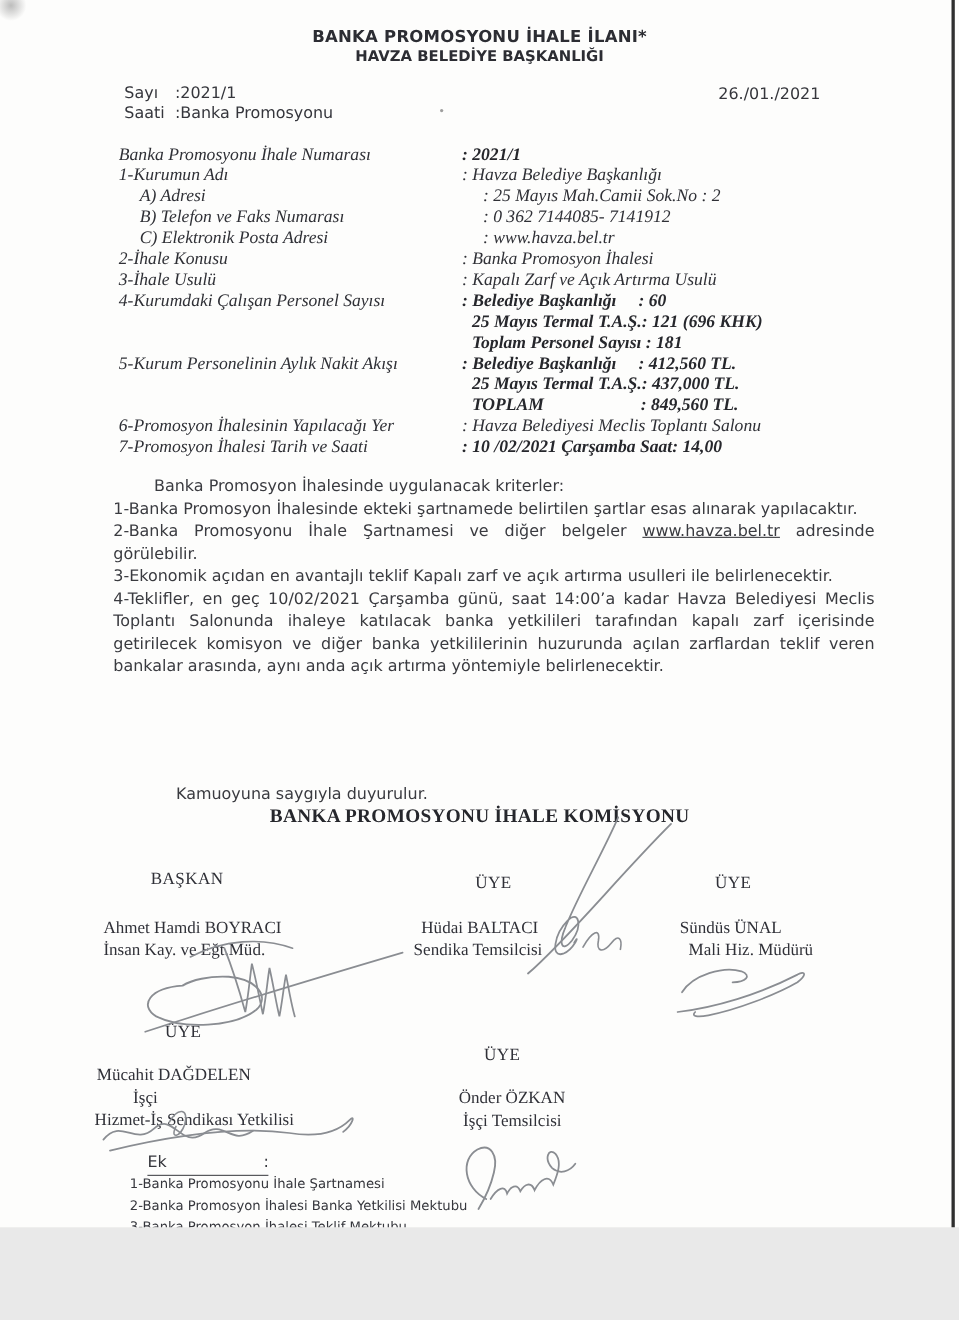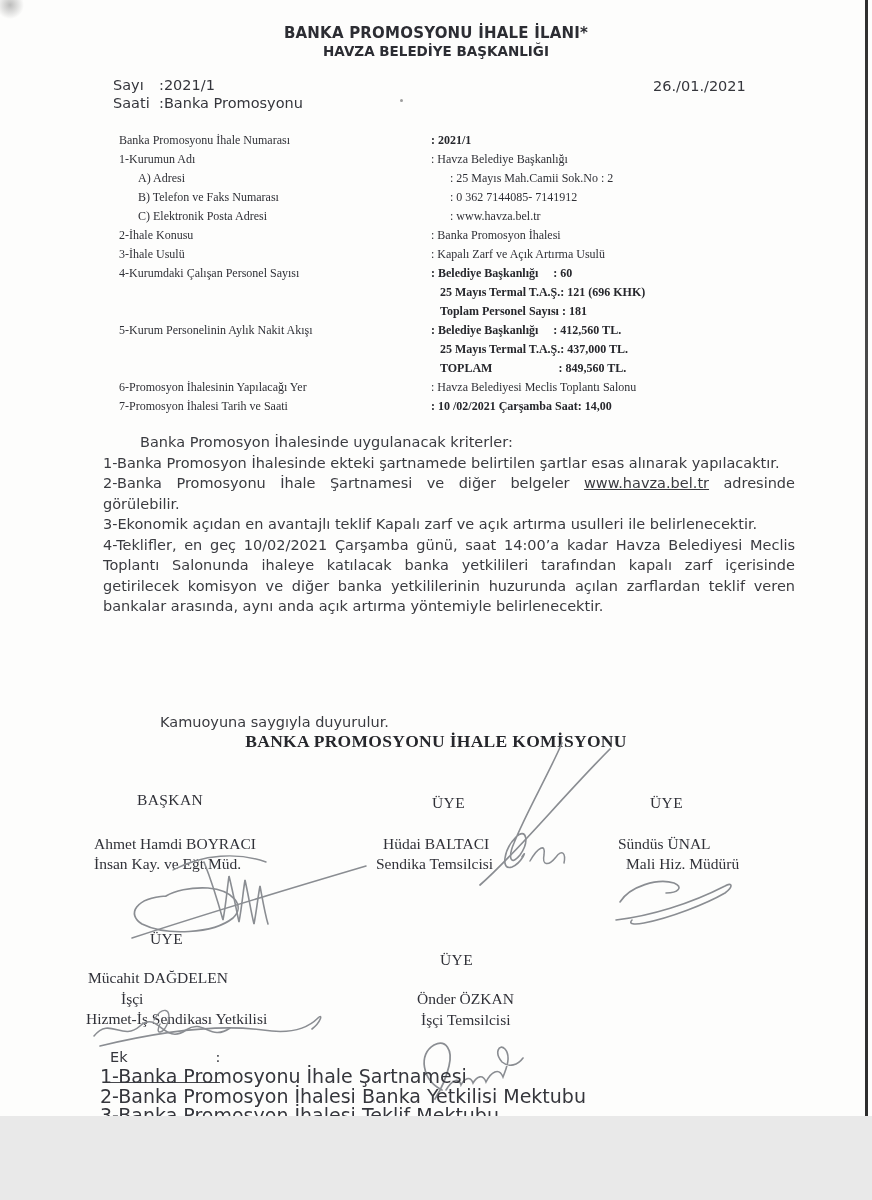--- a/index.html
+++ b/index.html
@@ -9,22 +9,22 @@
   .abs{position:absolute;}
   
   .title1{left:0;right:0;top:24px;text-align:center;font-size:15px;font-weight:bold;color:#2c2d33;letter-spacing:.2px;}
   .title2{left:0;right:0;top:43px;text-align:center;font-size:13.5px;font-weight:bold;color:#2c2d33;}
   .meta{left:113px;top:76px;font-size:14.5px;line-height:18px;color:#35363c;}
   .meta .mrow{display:flex;}
   .meta .ml{width:46px;}
   .date{left:653px;top:78px;font-size:14.5px;color:#35363c;}
   .stray-dot{left:400px;top:99px;width:3px;height:3px;border-radius:50%;background:rgba(80,80,80,.55);}
   
-  .details{left:119px;top:131px;width:680px;font-family:"Liberation Serif","DejaVu Serif",serif;
-           font-size:12px;line-height:19px;color:#2f3036;}
+  .details{left:108px;top:131px;width:680px;font-family:"Liberation Serif","DejaVu Serif",serif;
+           font-size:16px;line-height:19px;color:#2f3036;font-style:italic;}
   .drow{display:flex;}
   .dl{width:312px;flex:none;}
   .dl.ind{padding-left:19px;}
   .dv{white-space:pre-wrap;}
   .dv.bold{font-weight:bold;color:#26272c;}
   .dv.cont{padding-left:9px;}
   
   .bodytext{left:103px;top:432px;width:692px;font-size:14.5px;line-height:20.5px;text-align:justify;color:#3a3b40;}
   .bodytext p{margin:0;}
   .indent1{text-indent:37px;}
@@ -32,23 +32,23 @@
   .closing{left:160px;top:714px;font-size:14.5px;color:#3a3b40;}
   .committee{left:0;right:0;top:731px;text-align:center;font-family:"Liberation Serif","DejaVu Serif",serif;
              font-size:17.5px;font-weight:bold;color:#26272c;letter-spacing:.3px;}
   
   .sig-text{font-family:"Liberation Serif","DejaVu Serif",serif;font-size:15.5px;color:#303138;}
   .role{letter-spacing:.4px;}
   svg.sig{position:absolute;overflow:visible;}
   svg.sig path{fill:none;stroke:#8a8d92;stroke-linecap:round;}
   
   .ek-line{left:110px;top:1049px;font-size:14.5px;color:#35363c;}
-  .ek-underline{display:inline-block;border-bottom:1.6px solid #46474c;padding-bottom:17px;}
+  .ek-underline{display:inline-block;border-bottom:1.6px solid #46474c;padding-bottom:3px;margin-left:24px;}
   .ek-spacer{display:inline-block;width:88px;}
-  .ek-items{left:100px;top:1067px;font-size:19px;line-height:19.5px;color:#35363c;}
+  .ek-items{left:118px;top:1067px;font-size:12px;line-height:19.5px;color:#35363c;}
   .fn1{left:110px;top:1133px;font-size:14.5px;color:#3a3b40;}
   .fn2{left:100px;top:1155px;font-size:14.5px;color:#3a3b40;}
   
   .edge-line{left:865px;top:0;width:3px;height:1200px;background:linear-gradient(180deg,#2e2e2e,#4a4a4a 30%,#353535 70%,#2b2b2b);}
 </style>
 </head>
 <body>
 
 <div class="page">
 

